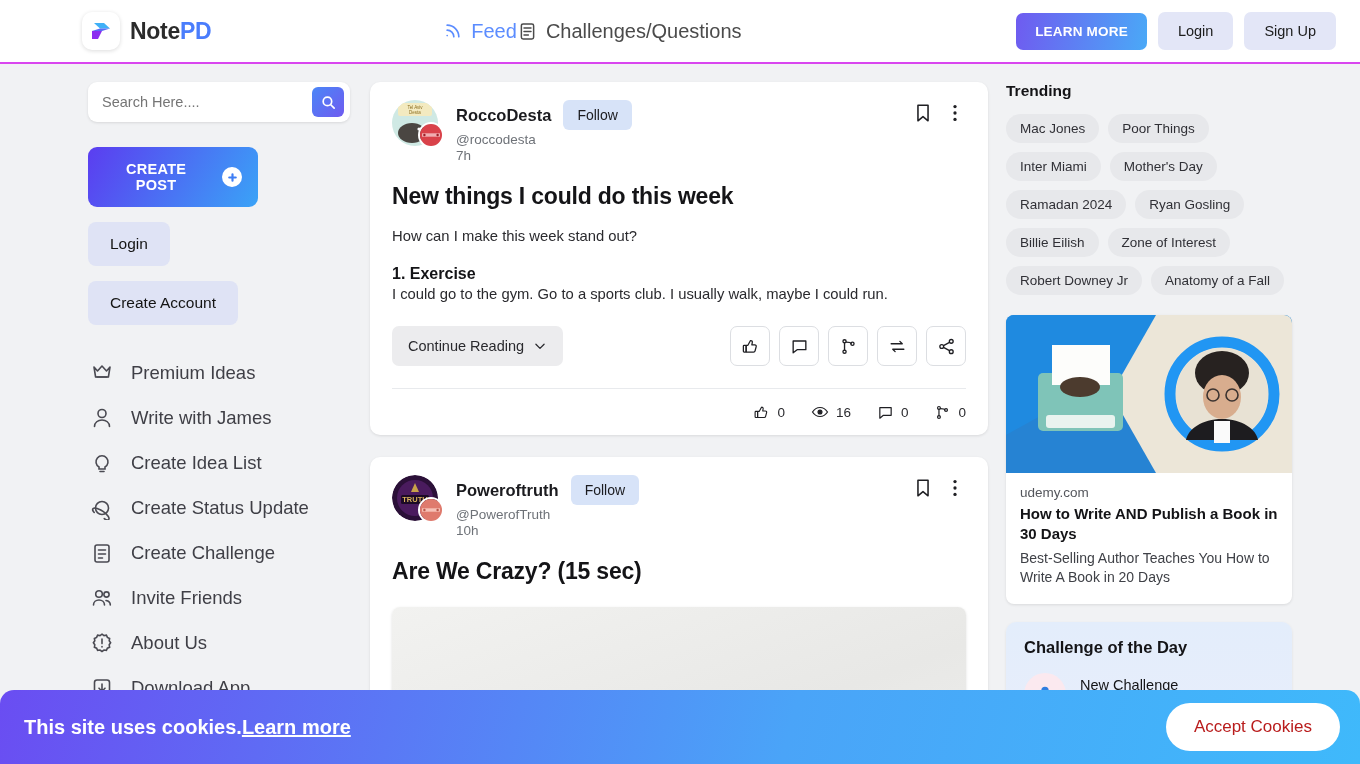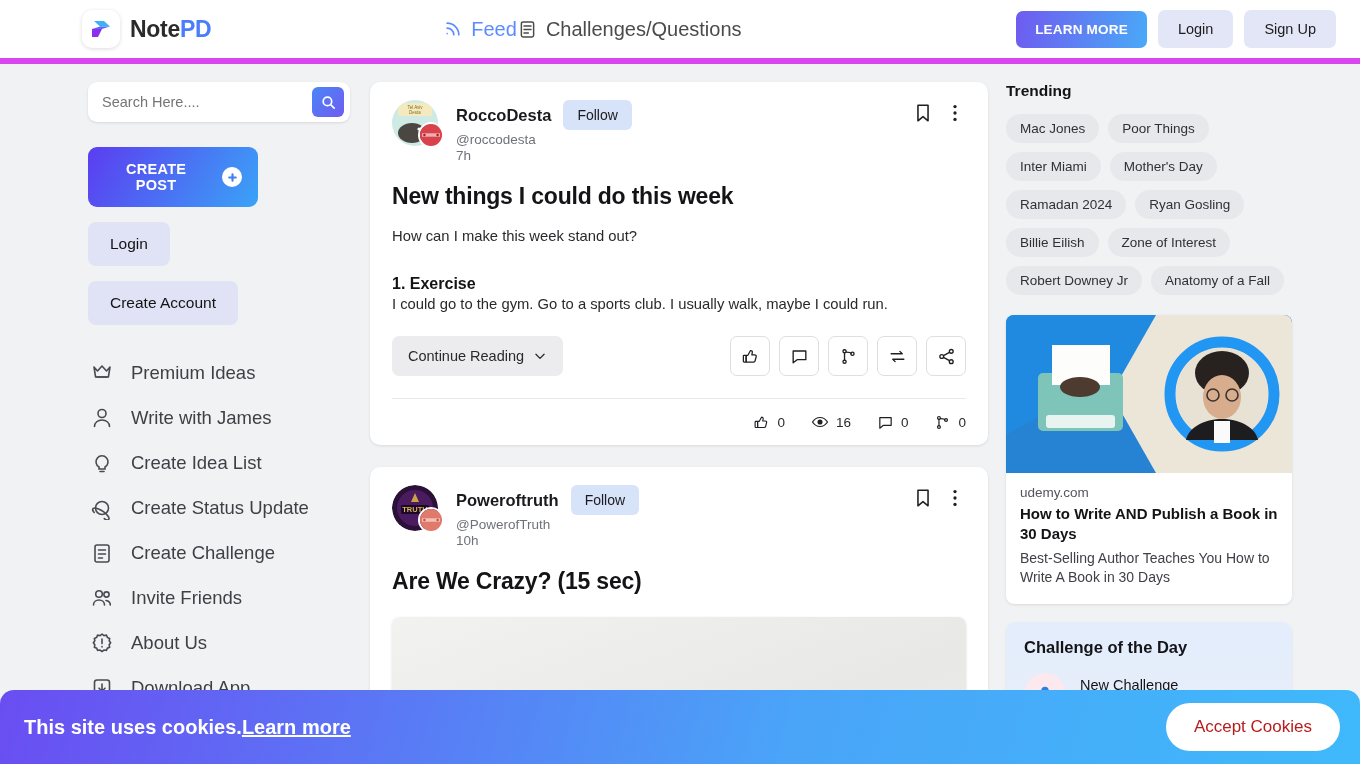--- a/index.html
+++ b/index.html
@@ -7,21 +7,21 @@
     width: 1360px; height: 764px;
     font-family: "Liberation Sans", sans-serif;
     background: #f1f2f4;
     overflow: hidden;
   }
   
   .header {
     position: relative;
     height: 64px;
     background: #ffffff;
-    border-bottom: 6px solid #d946ef;
+    border-bottom: 2px solid #d946ef;
     display: flex;
     align-items: center;
     padding: 0 24px 0 82px;
   }
   .logo-wrap { display: flex; align-items: center; gap: 10px; }
   .logo-box {
     width: 38px; height: 38px; border-radius: 10px;
     background: #ffffff;
     box-shadow: 0 1px 4px rgba(0,0,0,.14);
     display: flex; align-items: center; justify-content: center;
@@ -123,21 +123,21 @@
   }
   .handle { font-size: 13.5px; color: #6e7278; margin-top: 2px; }
   .ts { font-size: 13.5px; color: #6e7278; margin-top: 1px; }
   .head-actions { margin-left: auto; display: flex; align-items: flex-start; gap: 8px; }
   .icon-btn { background: none; border: none; cursor: pointer; padding: 2px; line-height: 0; }
   .post-title {
     font-size: 23px; font-weight: bold; color: #141417;
     margin: 20px 0 0 0; letter-spacing: -.2px;
   }
   .post-question { font-size: 14.8px; color: #2a2a2e; margin-top: 18px; }
-  .post-sub { font-size: 16px; font-weight: bold; color: #141417; margin-top: 31px; }
+  .post-sub { font-size: 16px; font-weight: bold; color: #141417; margin-top: 21px; }
   .post-body { font-size: 14.8px; color: #2a2a2e; margin-top: 3px; }
   .actions-row {
     display: flex; align-items: center; margin-top: 24px;
   }
   .continue-btn {
     background: #ececee; border: none; border-radius: 7px; cursor: pointer;
     font-size: 14.5px; color: #2a2a2e; padding: 12px 16px;
     display: flex; align-items: center; gap: 9px; font-family: inherit;
   }
   .action-icons { margin-left: auto; display: flex; gap: 9px; }
@@ -566,21 +566,21 @@
           <ellipse cx="216" cy="82" rx="19" ry="22" fill="#d8ad8e"></ellipse>
           <path d="M216 104 c-20 0 -34 10 -36 21 h72 c-2 -11 -16 -21 -36 -21z" fill="#1d1c1f"></path>
           <rect x="208" y="106" width="16" height="22" fill="#fafafa"></rect>
           <circle cx="207" cy="80" r="6" fill="none" stroke="#3b3330" stroke-width="1.6"></circle>
           <circle cx="226" cy="80" r="6" fill="none" stroke="#3b3330" stroke-width="1.6"></circle>
         </svg>
       </div>
       <div class="ad-body">
         <div class="ad-domain">udemy.com</div>
         <div class="ad-title">How to Write AND Publish a Book in 30 Days</div>
-        <div class="ad-desc">Best-Selling Author Teaches You How to Write A Book in 30 Days</div>
+        <div class="ad-desc">Best-Selling Author Teaches You How to Write A Book in 20 Days</div>
       </div>
     </div>
 
     <div class="challenge-card">
       <div class="challenge-title">Challenge of the Day</div>
       <div class="challenge-user">
         <div class="ch-avatar">
           <svg width="22" height="22" viewBox="0 0 24 24" fill="#2f7fe0">
             <circle cx="12" cy="8" r="4"></circle>
             <path d="M4.5 20c0-4 3.4-6.2 7.5-6.2s7.5 2.2 7.5 6.2z"></path>

